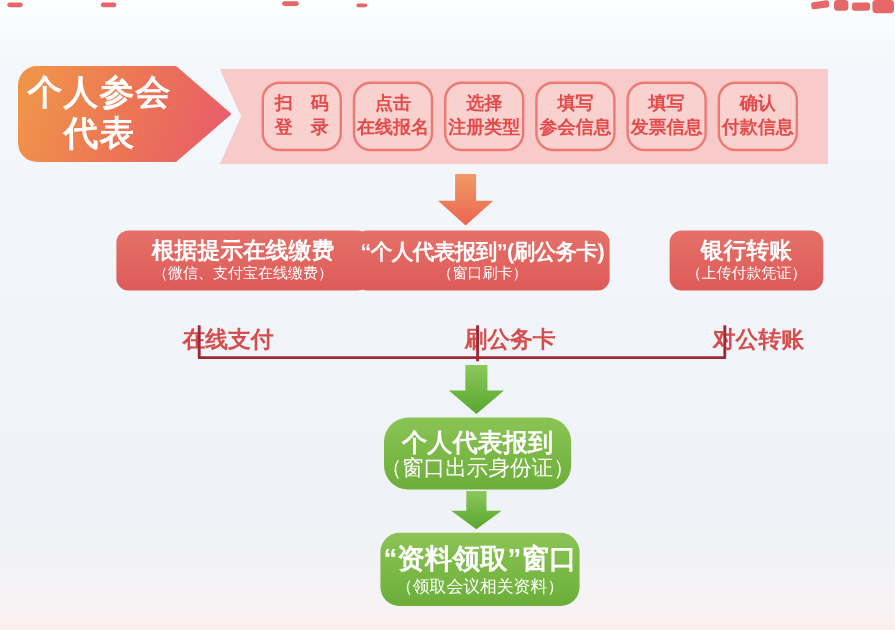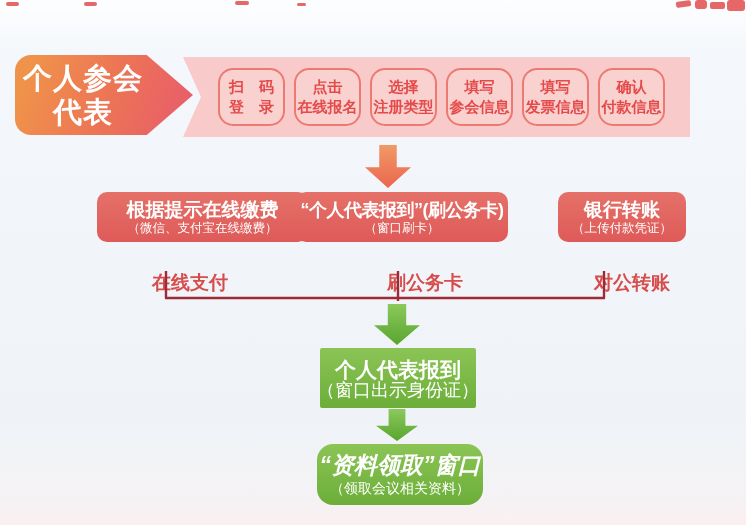--- a/index.html
+++ b/index.html
@@ -60,30 +60,30 @@
   .pay-b{left:296px;width:212px;}
   .pay-b .t1{font-size:18px;letter-spacing:-0.5px;}
   .pay-c{left:558px;width:128px;}
   .pay-label{position:absolute;top:248px;transform:translateX(-50%);
     color:#d64d4c;font-weight:bold;font-size:19px;white-space:nowrap;margin-top:22px;}
 
   .connector{position:absolute;left:0;top:0;}
 
   
   .greenbox{
-    position:absolute;border-radius:2px;color:#fff;
+    position:absolute;border-radius:20px;color:#fff;
     background:linear-gradient(180deg,#8bc455,#6cae39);
     display:flex;flex-direction:column;align-items:center;justify-content:center;
     white-space:nowrap;box-sizing:border-box;
   }
   .gb1{left:320px;top:348px;width:156px;height:60px;}
   .gb1 .t1{font-weight:bold;font-size:21px;line-height:25px;}
   .gb1 .t2{font-size:18px;line-height:17px;}
   .gb2{left:317px;top:444px;width:166px;height:61px;border-radius:16px;}
-  .gb2 .t1{font-weight:bold;font-size:23px;line-height:27px;font-style:italic;}
+  .gb2 .t1{font-weight:bold;font-size:23px;line-height:27px;}
   .gb2 .t2{font-size:14px;line-height:18px;}
 </style>
 </head>
 <body>
 
 <div class="canvas">
 
   <div class="tmark" style="left:6px;top:2px;width:13px;height:4px;"></div>
   <div class="tmark" style="left:84px;top:2px;width:13px;height:4px;"></div>
   <div class="tmark" style="left:235px;top:1px;width:14px;height:4px;"></div>

